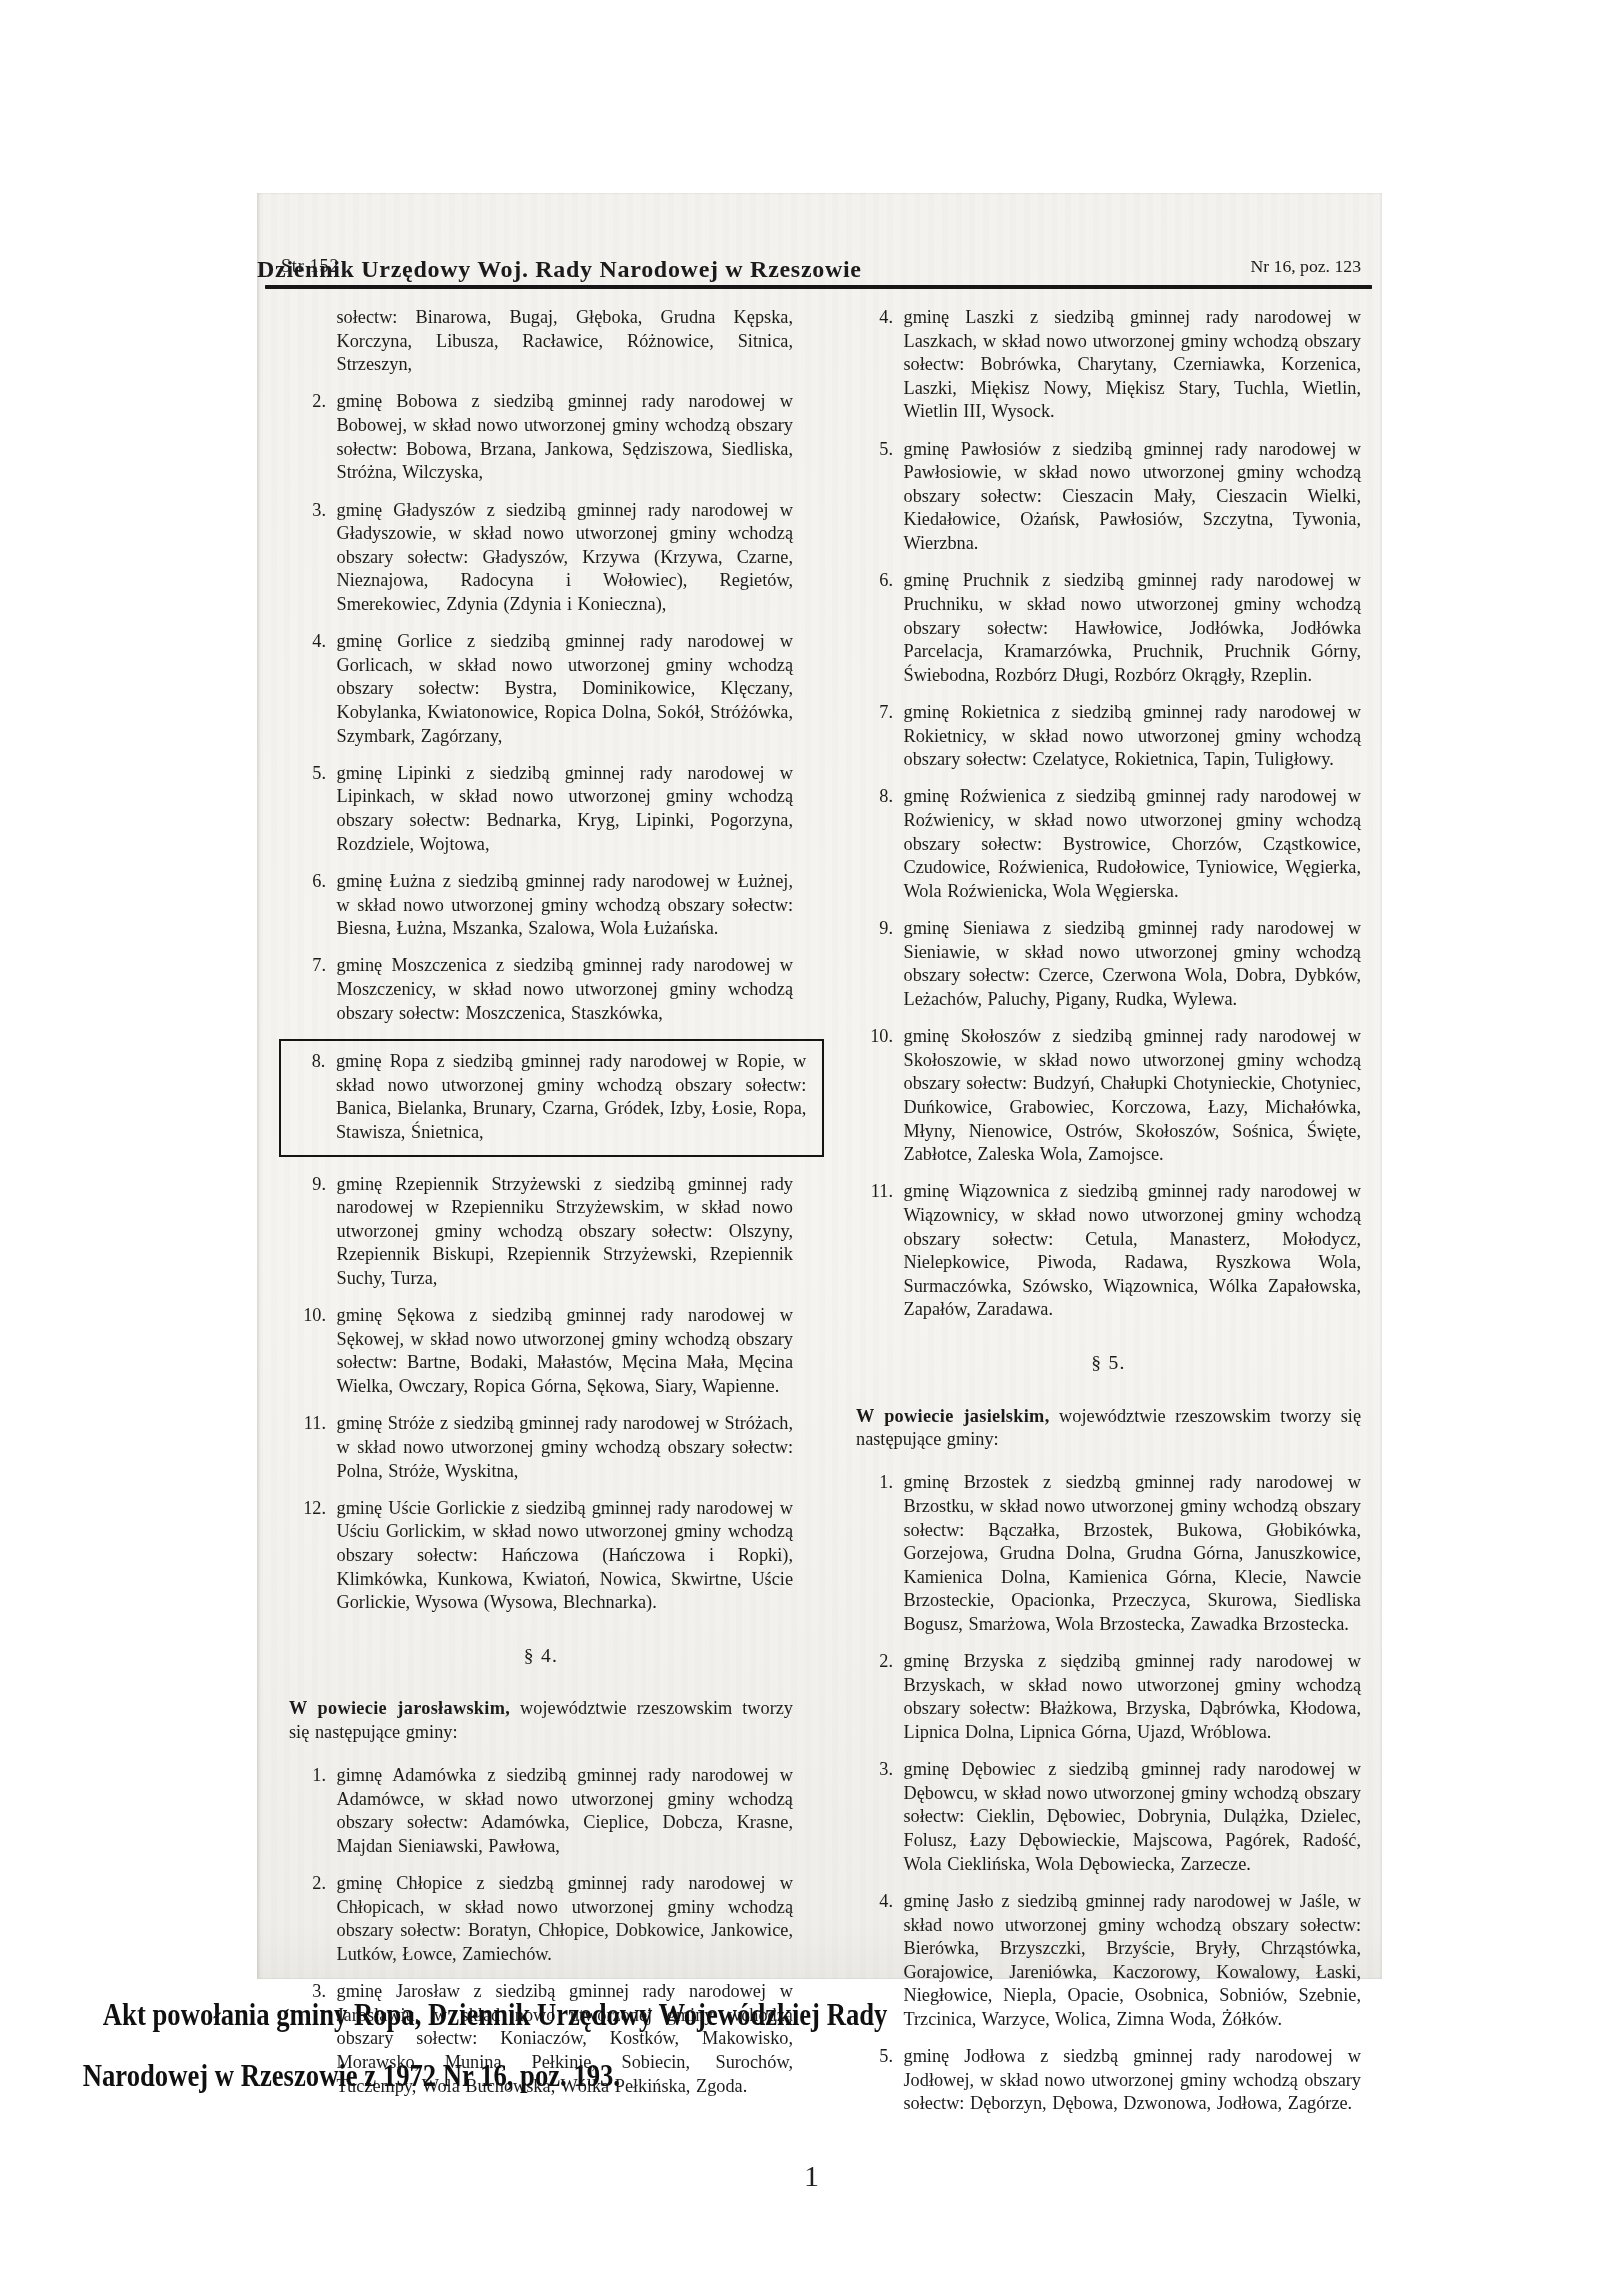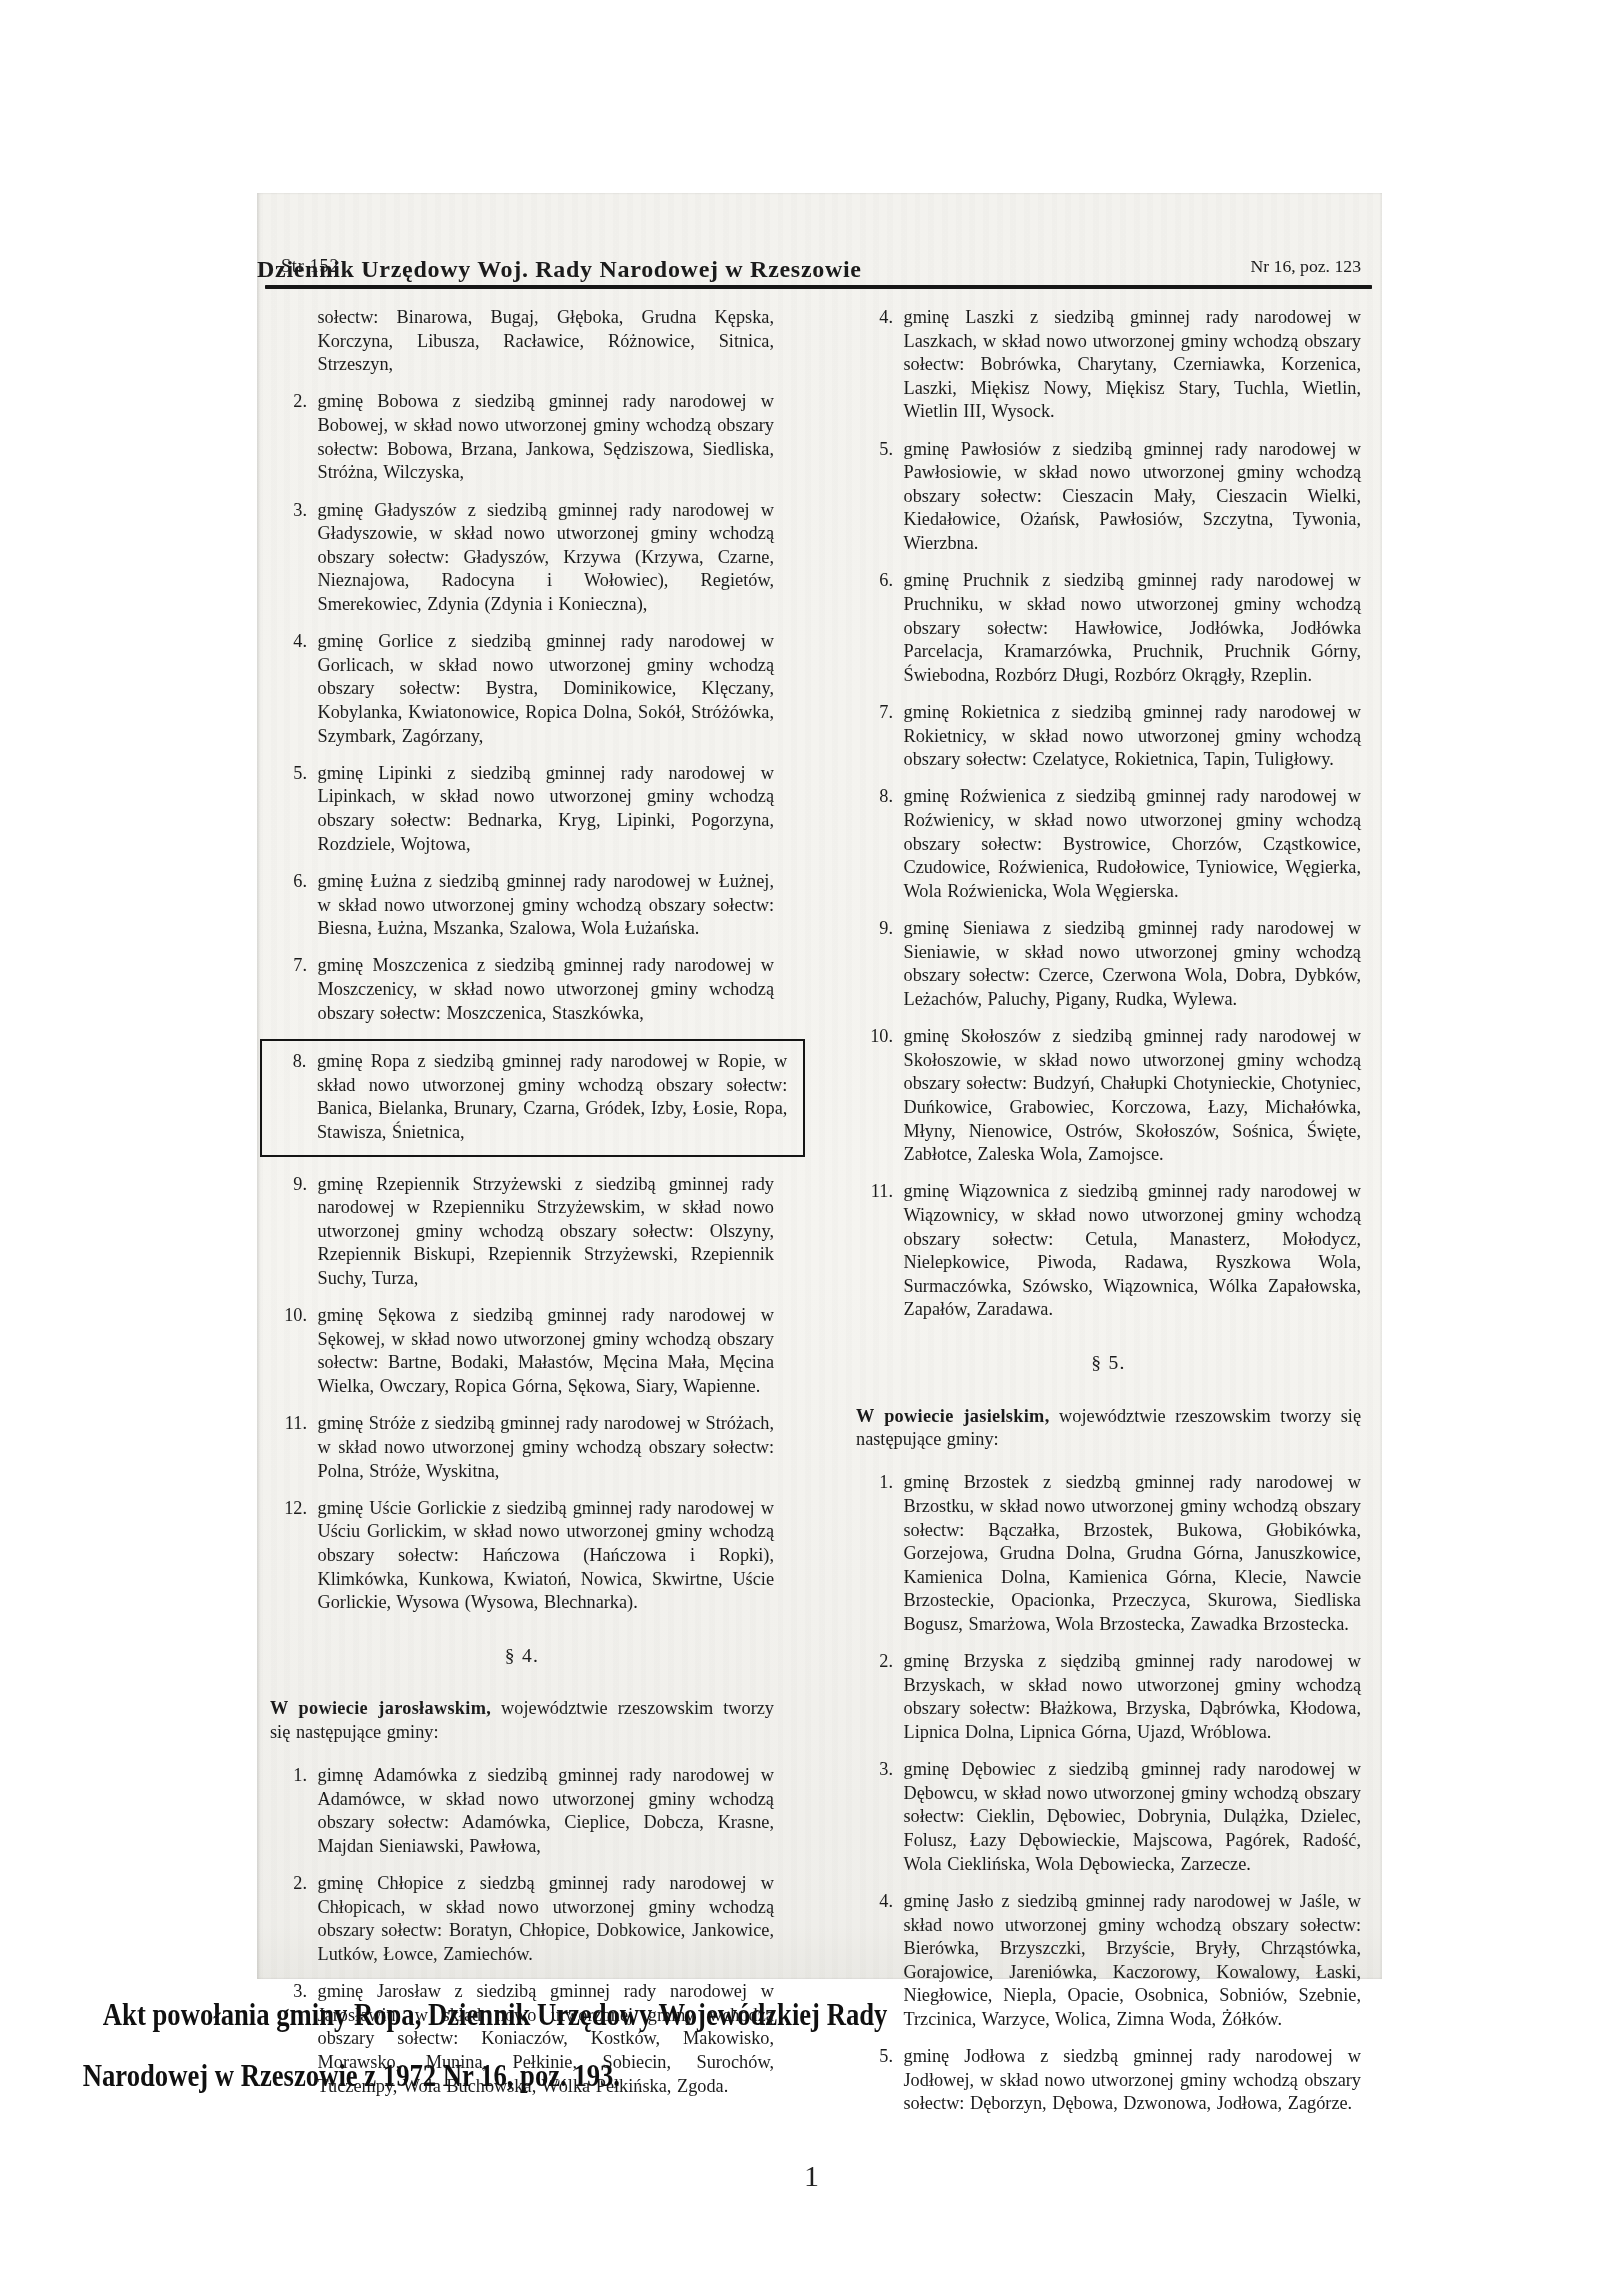--- a/index.html
+++ b/index.html
@@ -15,21 +15,21 @@
       repeating-linear-gradient(90deg, rgba(0,0,0,0.013) 0 5.9px, rgba(255,255,255,0.02) 5.9px 13.7px),
       linear-gradient(180deg,#f3f2ee 0%,#f5f4f0 60%,#efeeea 97%,#e9e8e3 100%);
     box-shadow:inset 2px 0 2.6px rgba(0,0,0,0.10), inset -1.3px 0 2px rgba(0,0,0,0.05);
   }
   .hdr-left{position:absolute;left:24px;top:63px;font-size:18.3px;letter-spacing:0.7px;}
   .hdr-center{position:absolute;left:0;right:0;top:63px;text-align:left;font-size:24px;font-weight:bold;letter-spacing:0.7px;}
   .hdr-right{position:absolute;right:21px;top:63px;font-size:17.7px;}
   .rule{position:absolute;left:7.9px;right:10.5px;top:92px;height:3.9px;background:#171717;border-radius:0.7px;}
 
   .col{position:absolute;top:113px;font-size:18.3px;line-height:23.6px;}
-  #col-left{left:13px;width:504px;}
+  #col-left{left:32px;width:504px;}
   #col-right{left:599px;width:505px;}
 
   .item{display:flex;margin-bottom:13.7px;}
   .num{flex:0 0 37px;text-align:right;padding-right:10.5px;white-space:nowrap;}
   .itext{flex:1;text-align:justify;word-spacing:1px;}
   .cont .num{visibility:hidden;}
 
   .hibox{border:2.6px solid #141414;margin:3.9px -31px 15.7px -10.5px;padding:9.2px 15.7px 10.5px 7.9px;}
   .hibox .item{margin-bottom:0;}
 

